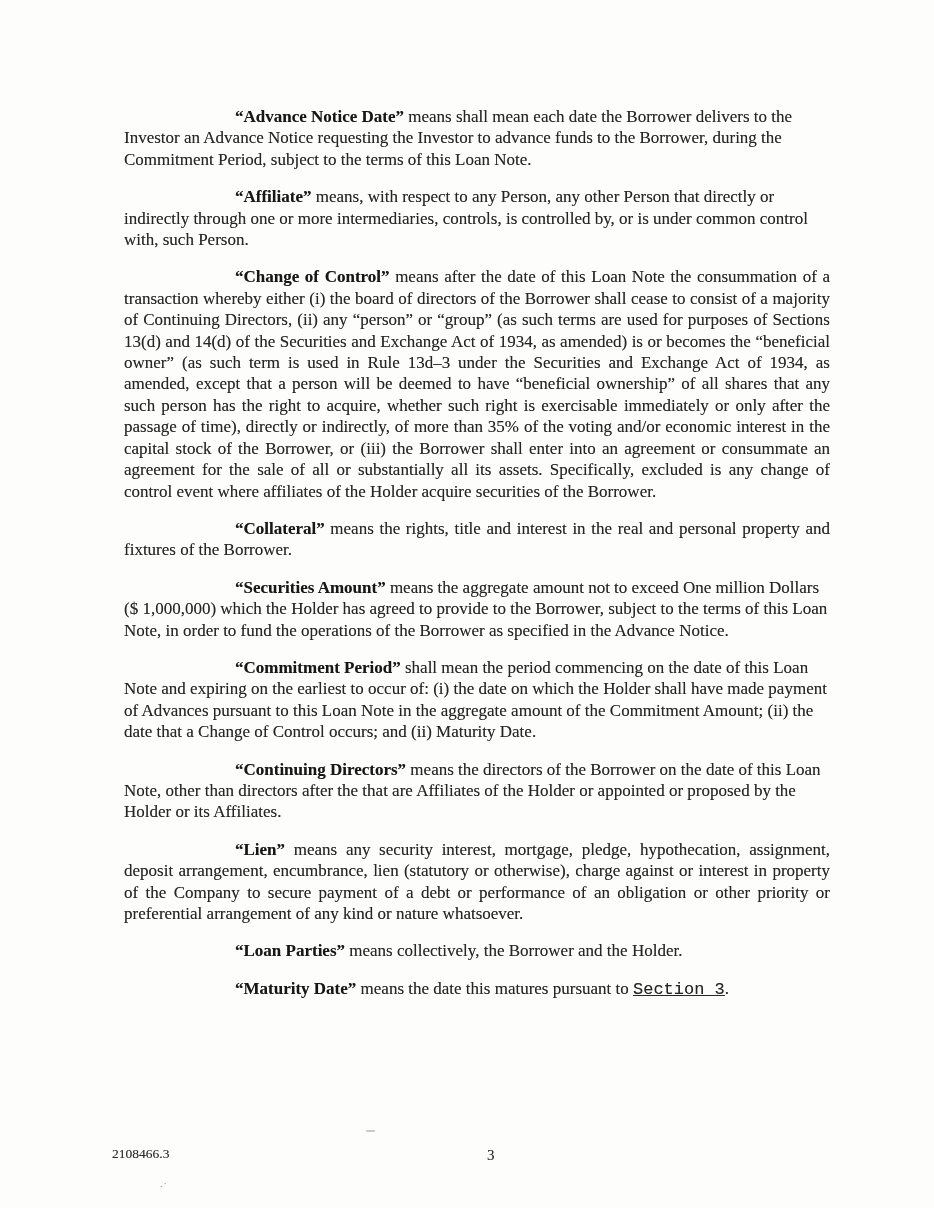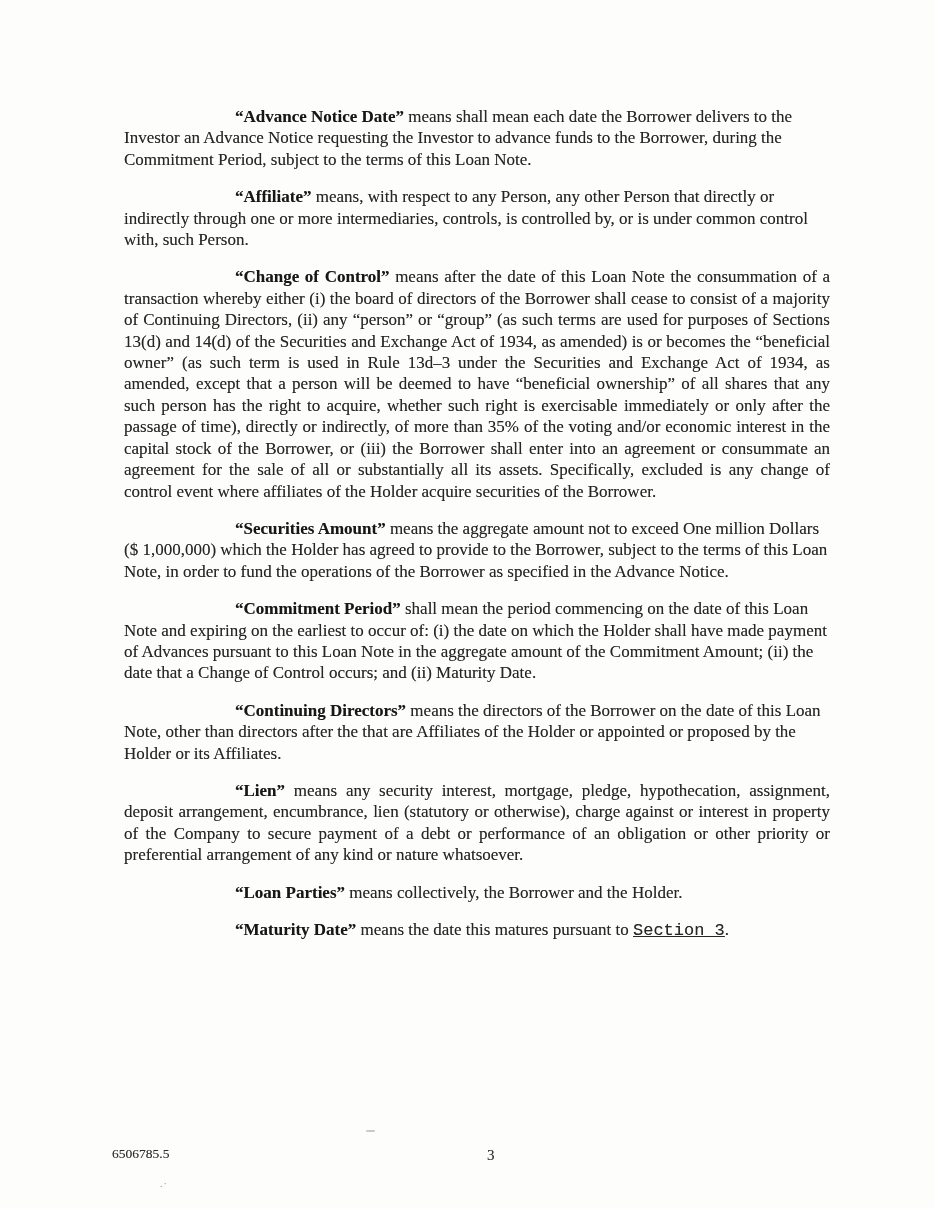--- a/index.html
+++ b/index.html
@@ -86,35 +86,36 @@
 
   <div class="content">
 
     <p class="para"><span class="term">“Advance Notice Date”</span><span> means shall mean each date the Borrower delivers to the Investor an Advance Notice requesting the Investor to advance funds to the Borrower, during the Commitment Period, subject to the terms of this Loan Note.</span></p>
 
     <p class="para"><span class="term">“Affiliate”</span><span> means, with respect to any Person, any other Person that directly or indirectly through one or more intermediaries, controls, is controlled by, or is under common control with, such Person.</span></p>
 
 
     <p class="para justify"><span class="term">“Change of Control”</span><span> means after the date of this Loan Note the consummation of a transaction whereby either (i) the board of directors of the Borrower shall cease to consist of a majority of Continuing Directors, (ii) any “person” or “group” (as such terms are used for purposes of Sections 13(d) and 14(d) of the Securities and Exchange Act of 1934, as amended) is or becomes the “beneficial owner” (as such term is used in Rule 13d–3 under the Securities and Exchange Act of 1934, as amended, except that a person will be deemed to have “beneficial ownership” of all shares that any such person has the right to acquire, whether such right is exercisable immediately or only after the passage of time), directly or indirectly, of more than 35% of the voting and/or economic interest in the capital stock of the Borrower, or (iii) the Borrower shall enter into an agreement or consummate an agreement for the sale of all or substantially all its assets. Specifically, excluded is any change of control event where affiliates of the Holder acquire securities of the Borrower.</span></p>
 
+    <p class="para justify"><span class="term">“Collateral”</span><span> means the rights, title and interest in the real and personal property and fixtures of the Borrower.</span></p>
 
     <p class="para"><span class="term">“Securities Amount”</span><span> means the aggregate amount not to exceed One million Dollars ($ 1,000,000) which the Holder has agreed to provide to the Borrower, subject to the terms of this Loan Note, in order to fund the operations of the Borrower as specified in the Advance Notice.</span></p>
 
     <p class="para"><span class="term">“Commitment Period”</span><span> shall mean the period commencing on the date of this Loan Note and expiring on the earliest to occur of: (i) the date on which the Holder shall have made payment of Advances pursuant to this Loan Note in the aggregate amount of the Commitment Amount; (ii) the date that a Change of Control occurs; and (ii) Maturity Date.</span></p>
 
     <p class="para"><span class="term">“Continuing Directors”</span><span> means the directors of the Borrower on the date of this Loan Note, other than directors after the that are Affiliates of the Holder or appointed or proposed by the Holder or its Affiliates.</span></p>
 
     <p class="para justify"><span class="term">“Lien”</span><span> means any security interest, mortgage, pledge, hypothecation, assignment, deposit arrangement, encumbrance, lien (statutory or otherwise), charge against or interest in property of the Company to secure payment of a debt or performance of an obligation or other priority or preferential arrangement of any kind or nature whatsoever.</span></p>
 
     <p class="para"><span class="term">“Loan Parties”</span><span> means collectively, the Borrower and the Holder.</span></p>
 
     <p class="para"><span class="term">“Maturity Date”</span><span> means the date this matures pursuant to </span><span class="underline">Section 3</span><span>.</span></p>
 
   </div>
 
   <div class="speck-top"></div>
 
-  <div class="footer-left">6506785.5</div>
+  <div class="footer-left">2108466.3</div>
   <div class="footer-page">3</div>
 
   <div class="speck-bottom">.·</div>
 
 </div>
 
 </body></html>

